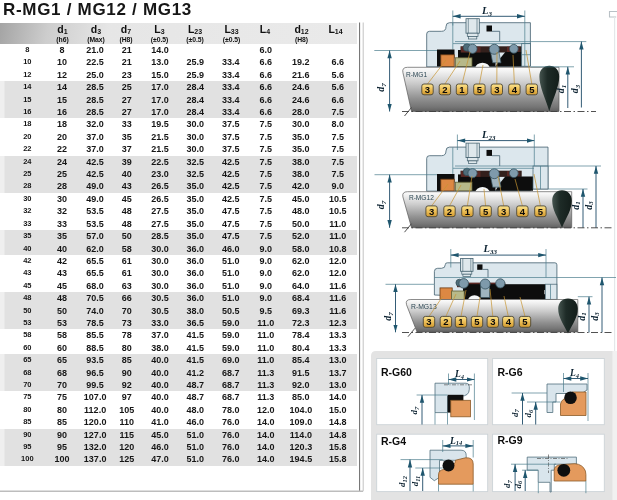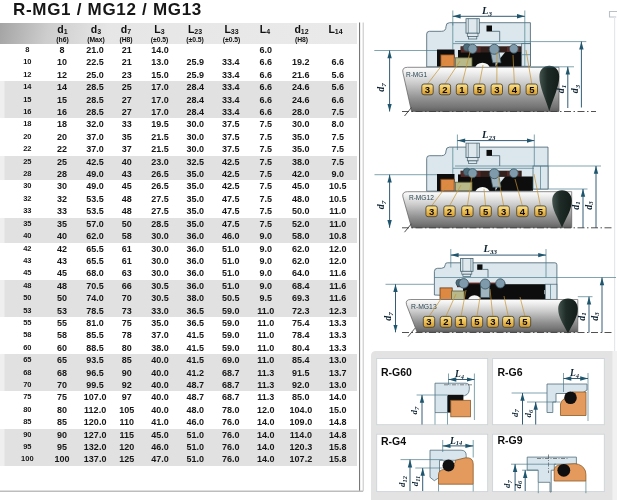--- a/index.html
+++ b/index.html
@@ -1,18 +1,18 @@
 <!DOCTYPE html>
 <html><head>
 <meta charset="utf-8">
 <style>
 html,body{margin:0;padding:0;}
 body{width:617px;height:500px;position:relative;background:#fff;overflow:hidden;
      font-family:"Liberation Sans",sans-serif;}
-#title{position:absolute;left:13px;top:0px;font-size:17px;font-weight:bold;color:#161616;
+#title{position:absolute;left:3px;top:0px;font-size:17px;font-weight:bold;color:#161616;
        letter-spacing:0.7px;}
 #hdr{position:absolute;left:0;top:22.5px;width:357px;height:21.5px;
      background:linear-gradient(100deg,#a4a4a4 0px,#cdcdcd 48px,#e6e6e6 108px,#eaeaea 100%);}
 #hdr .h{position:absolute;transform:translateX(-50%);text-align:center;color:#101010;
         font-size:10.5px;font-weight:bold;line-height:8.5px;top:2px;white-space:nowrap;}
 #hdr .h .sb{font-size:7px;vertical-align:-1px;}
 #hdr .h .s2{display:block;font-size:6.8px;font-weight:bold;line-height:6.5px;margin-top:0.5px;}
 #tbl{position:absolute;left:0;top:44px;border-collapse:collapse;table-layout:fixed;width:357px;}
 #tbl td{height:12.4px;padding:0;text-align:center;font-size:9px;font-weight:bold;color:#161616;
         line-height:12.4px;overflow:hidden;}
@@ -161,20 +161,32 @@
         <td>37.0</td>
         <td>37</td>
         <td>21.5</td>
         <td>30.0</td>
         <td>37.5</td>
         <td>7.5</td>
         <td>35.0</td>
         <td>7.5</td>
       </tr>
 <tr class="g">
+        <td>24</td>
+        <td>24</td>
+        <td>42.5</td>
+        <td>39</td>
+        <td>22.5</td>
+        <td>32.5</td>
+        <td>42.5</td>
+        <td>7.5</td>
+        <td>38.0</td>
+        <td>7.5</td>
+      </tr>
+<tr class="g">
         <td>25</td>
         <td>25</td>
         <td>42.5</td>
         <td>40</td>
         <td>23.0</td>
         <td>32.5</td>
         <td>42.5</td>
         <td>7.5</td>
         <td>38.0</td>
         <td>7.5</td>
@@ -317,32 +329,20 @@
         <td>78.5</td>
         <td>73</td>
         <td>33.0</td>
         <td>36.5</td>
         <td>59.0</td>
         <td>11.0</td>
         <td>72.3</td>
         <td>12.3</td>
       </tr>
 <tr>
-        <td>55</td>
-        <td>55</td>
-        <td>81.0</td>
-        <td>75</td>
-        <td>35.0</td>
-        <td>36.5</td>
-        <td>59.0</td>
-        <td>11.0</td>
-        <td>75.4</td>
-        <td>13.3</td>
-      </tr>
-<tr>
         <td>58</td>
         <td>58</td>
         <td>85.5</td>
         <td>78</td>
         <td>37.0</td>
         <td>41.5</td>
         <td>59.0</td>
         <td>11.0</td>
         <td>78.4</td>
         <td>13.3</td>
@@ -457,21 +457,21 @@
       </tr>
 <tr class="g">
         <td>100</td>
         <td>100</td>
         <td>137.0</td>
         <td>125</td>
         <td>47.0</td>
         <td>51.0</td>
         <td>76.0</td>
         <td>14.0</td>
-        <td>107.2</td>
+        <td>194.5</td>
         <td>15.8</td>
       </tr>
     </tbody>
   </table>
 <svg width="617" height="500" viewBox="0 0 617 500">
 <defs>
 <linearGradient id="gsh" x1="0" y1="0" x2="0" y2="1">
 <stop offset="0" stop-color="#fdfdfd"></stop>
         <stop offset="0.1" stop-color="#f1f1f1"></stop>
 <stop offset="0.35" stop-color="#cdcdcd"></stop>

